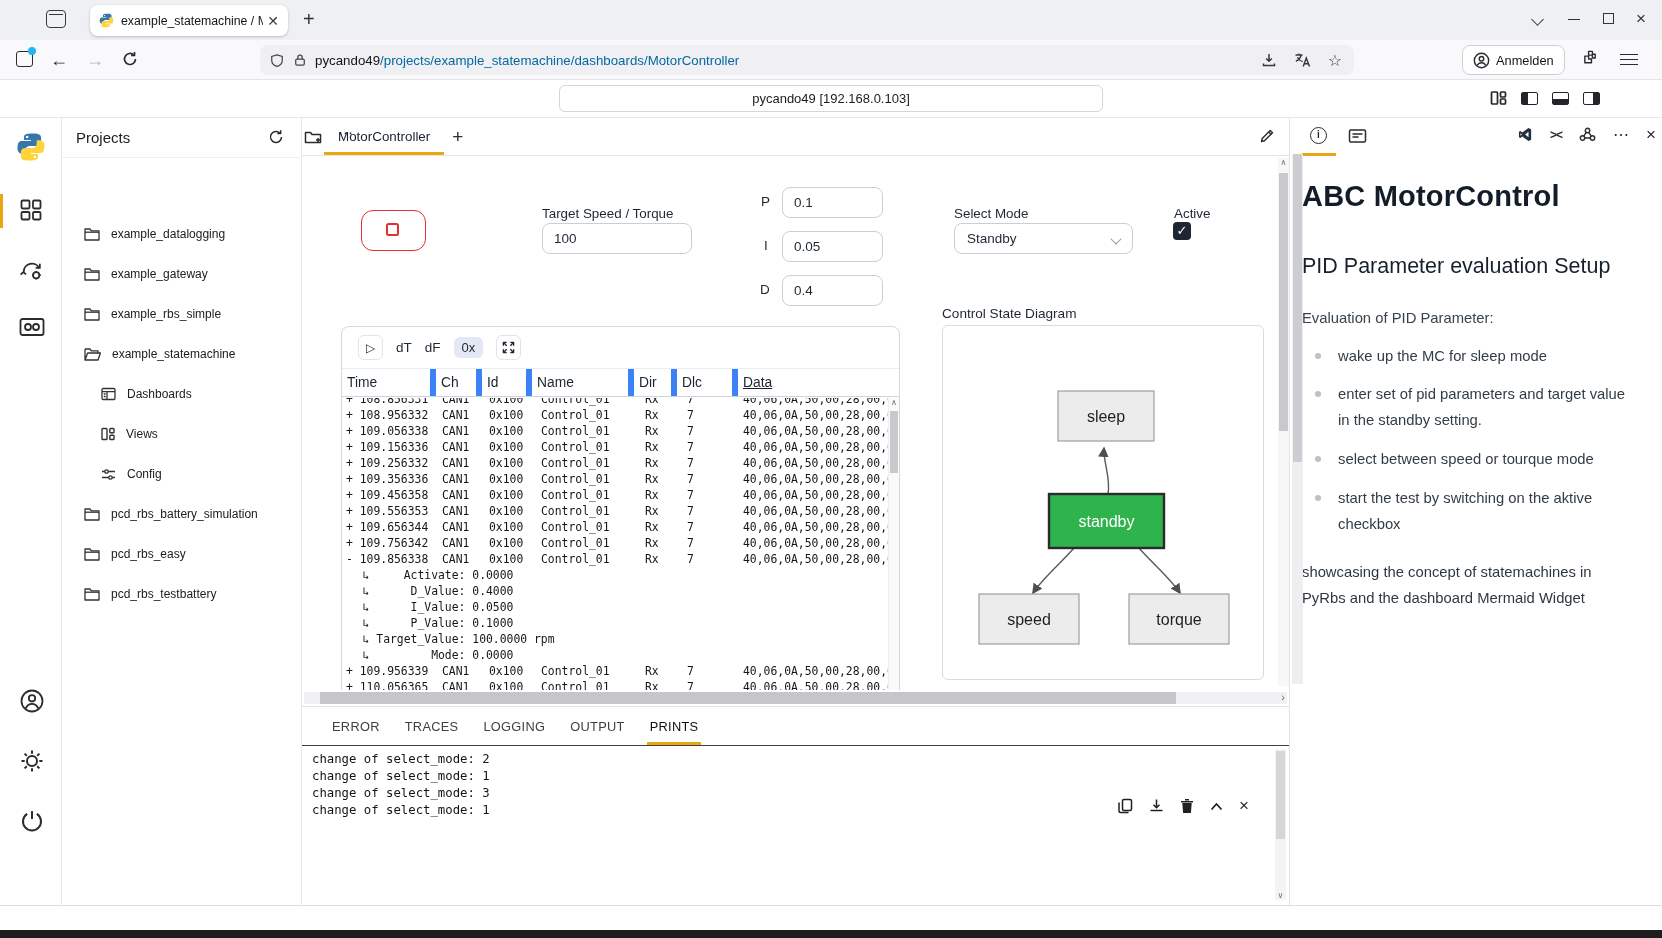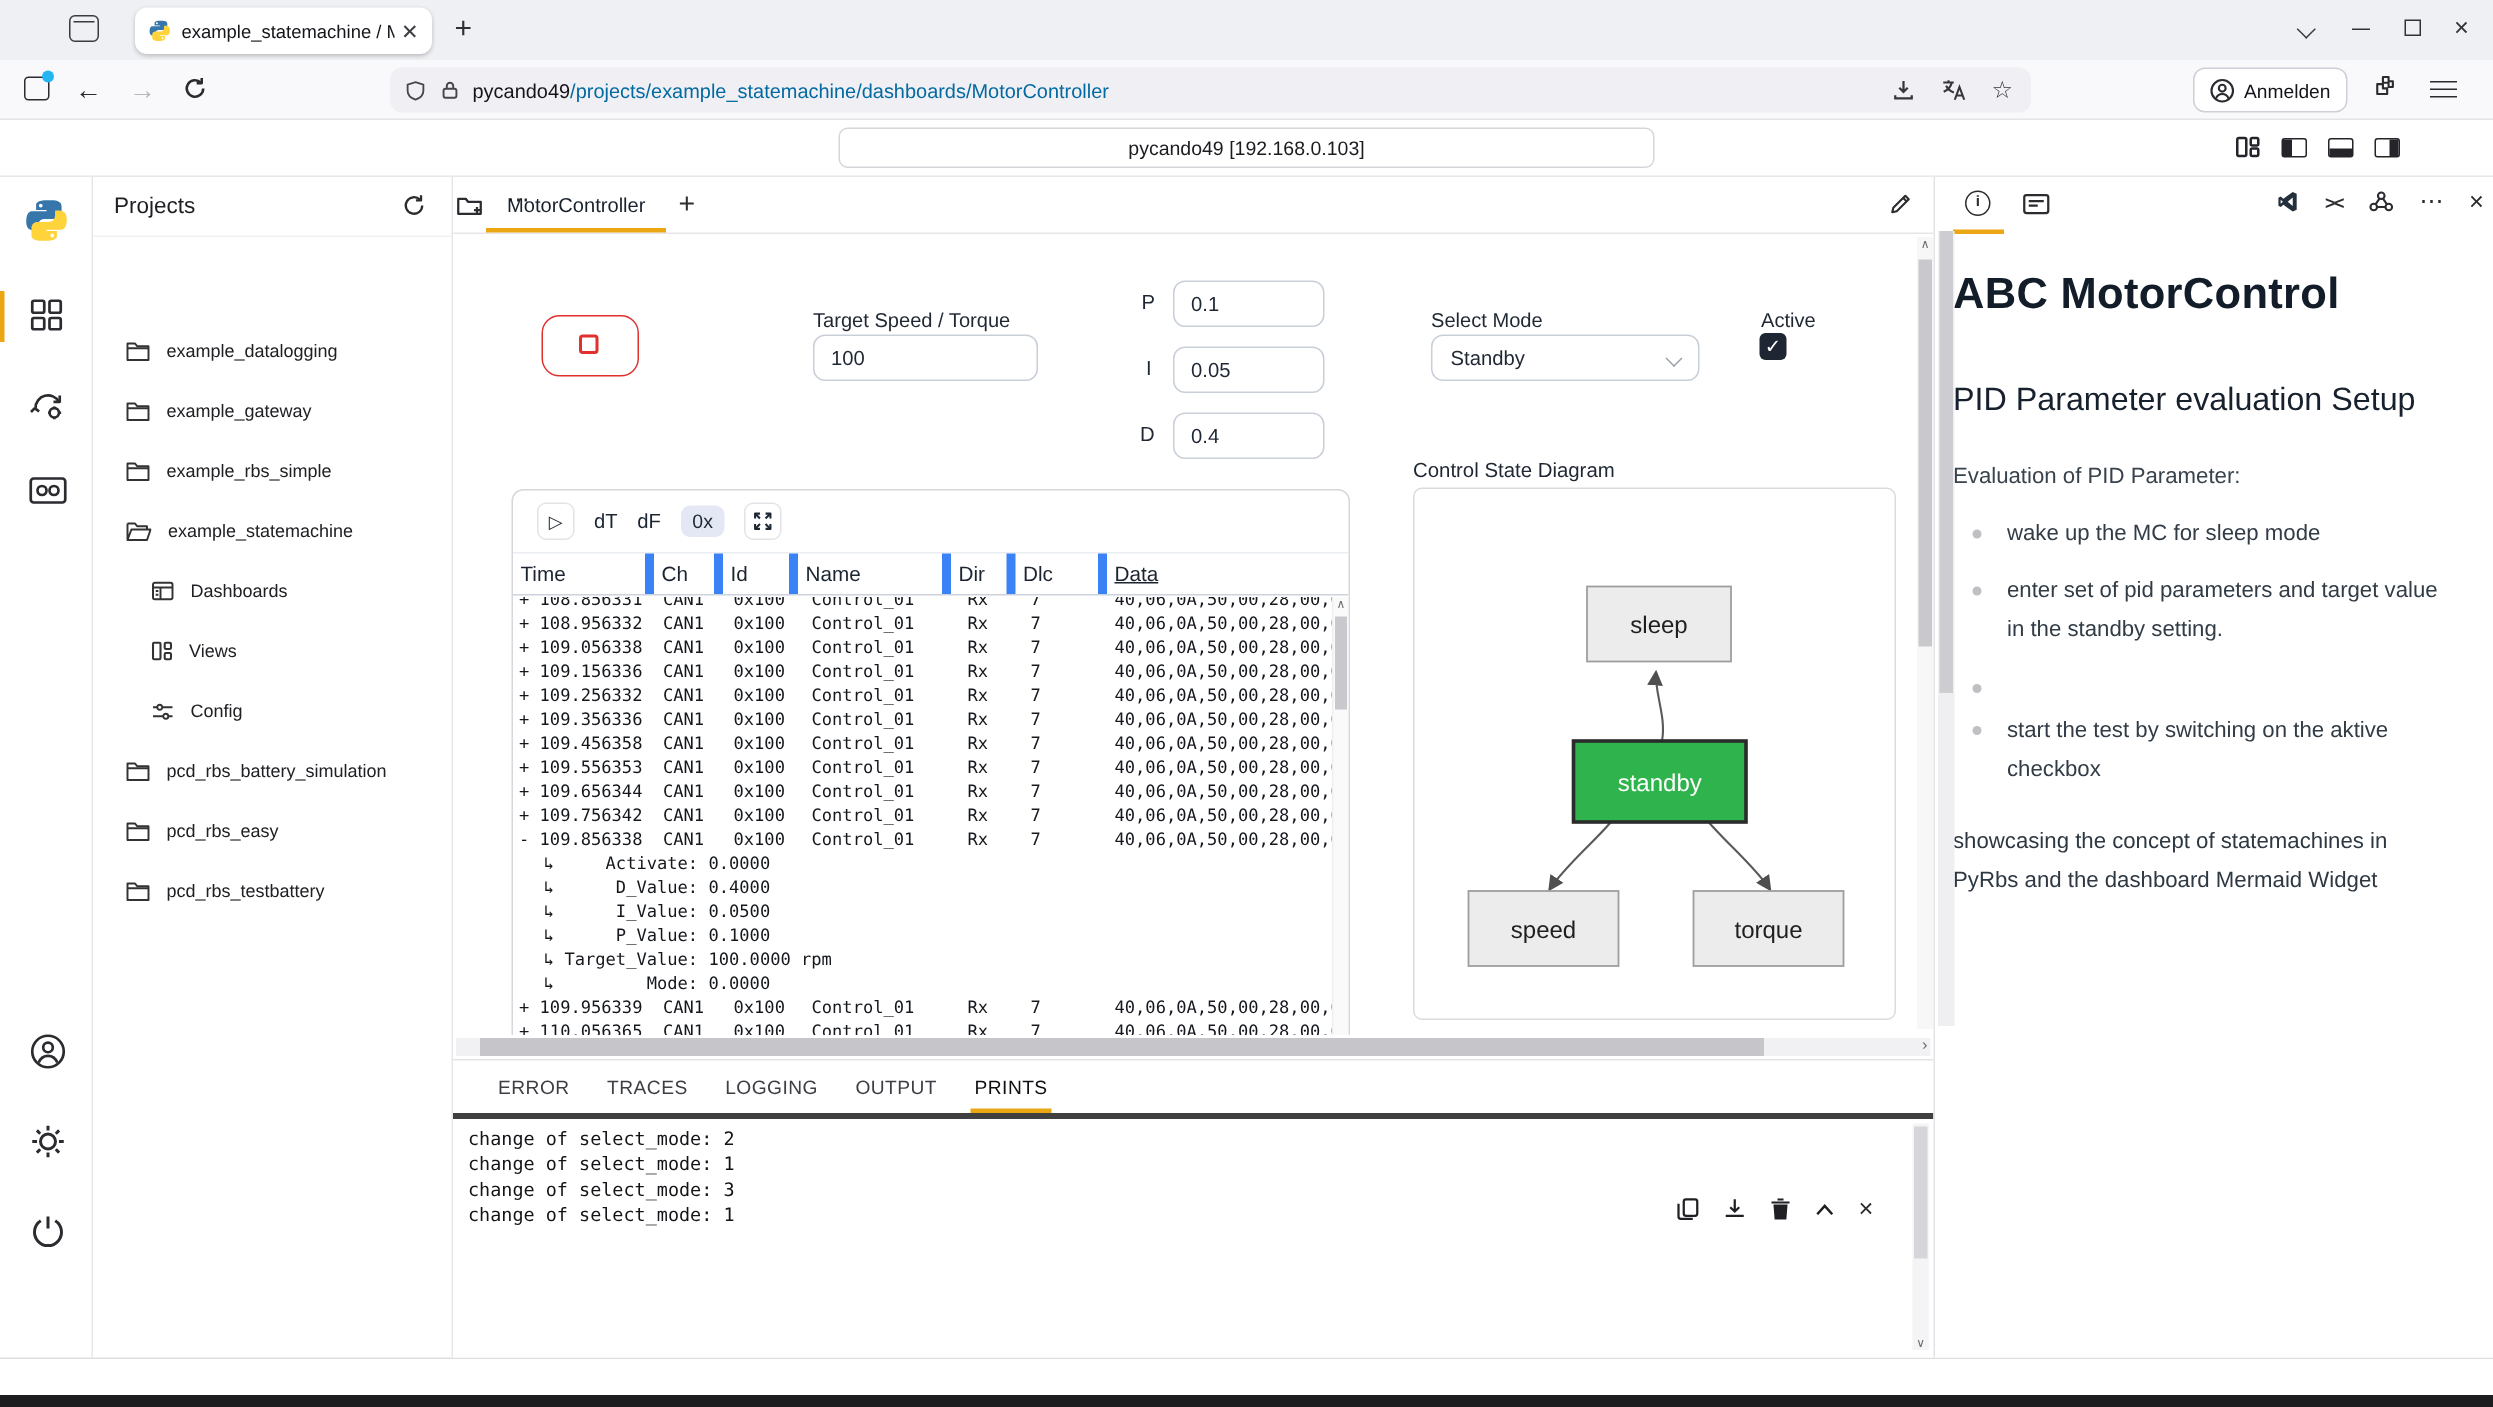--- a/index.html
+++ b/index.html
@@ -108,21 +108,21 @@
   .canvas-vthumb { position:absolute; left:1px; right:1px; top:15px; height:258px; background:#c9c9cd; }
 
   .dash-hscroll { height:16px; position:relative; background:#fff; }
   .dh-track { position:absolute; left:2px; right:2px; top:2px; height:12px; background:#f1f1f3; }
   .dh-thumb { position:absolute; left:18px; width:856px; top:2px; height:12px; background:#c6c6ca; }
   .dash-hscroll .arr-l { position:absolute; left:4px; top:1px; font-size:11px; color:#6b6b70; }
   .dash-hscroll .arr-r { position:absolute; right:4px; top:1px; font-size:11px; color:#6b6b70; }
 
   
   .bottom-panel { height:199px; border-top:1px solid #e3e3e6; position:relative; background:#fff; }
-  .bp-tabbar { height:39px; display:flex; align-items:flex-start; padding-left:30px; gap:25px; border-bottom:4px solid #404040; position:relative; }
+  .bp-tabbar { height:39px; display:flex; align-items:flex-start; padding-left:30px; gap:25px; border-bottom:1px solid #404040; position:relative; }
   .bp-tab { height:100%; display:flex; align-items:center; font-size:12.8px; letter-spacing:.3px; color:#3e3e44; position:relative; }
   .bp-tab.active { color:#101014; }
   .bp-tab.active::after { content:""; position:absolute; left:-3px; right:-3px; bottom:0; height:3px; background:#eba613; }
   .bp-icons { position:absolute; right:40px; top:0; height:100%; display:flex; align-items:center; gap:16px; }
   .bp-content { padding:5px 0 0 10px; font-family:"DejaVu Sans Mono",monospace; font-size:12.3px; line-height:17px; color:#141418; }
   .bp-vscroll { position:absolute; right:3px; top:42px; bottom:5px; width:11px; background:#f4f4f6; font-size:8px; color:#6b6b70; text-align:center; }
   .bp-vthumb { position:absolute; left:1px; right:1px; top:2px; height:88px; background:#d6d6da; }
   .bp-varrow { position:absolute; bottom:0; left:0; right:0; }
 
   
@@ -602,20 +602,21 @@
           <div class="rp-bullet">
             <span class="rp-dot"></span>
             <span class="rp-btext">wake up the MC for sleep mode</span>
           </div>
           <div class="rp-bullet">
             <span class="rp-dot"></span>
             <span class="rp-btext">enter set of pid parameters and target value in the standby setting.</span>
           </div>
           <div class="rp-bullet">
             <span class="rp-dot"></span>
+            <span class="rp-btext">select between speed or tourque mode</span>
           </div>
           <div class="rp-bullet">
             <span class="rp-dot"></span>
             <span class="rp-btext">start the test by switching on the aktive checkbox</span>
           </div>
         </div>
       <div class="rp-outro">showcasing the concept of statemachines in PyRbs and the dashboard Mermaid Widget</div>
     </div>
   </div>
 </div>

